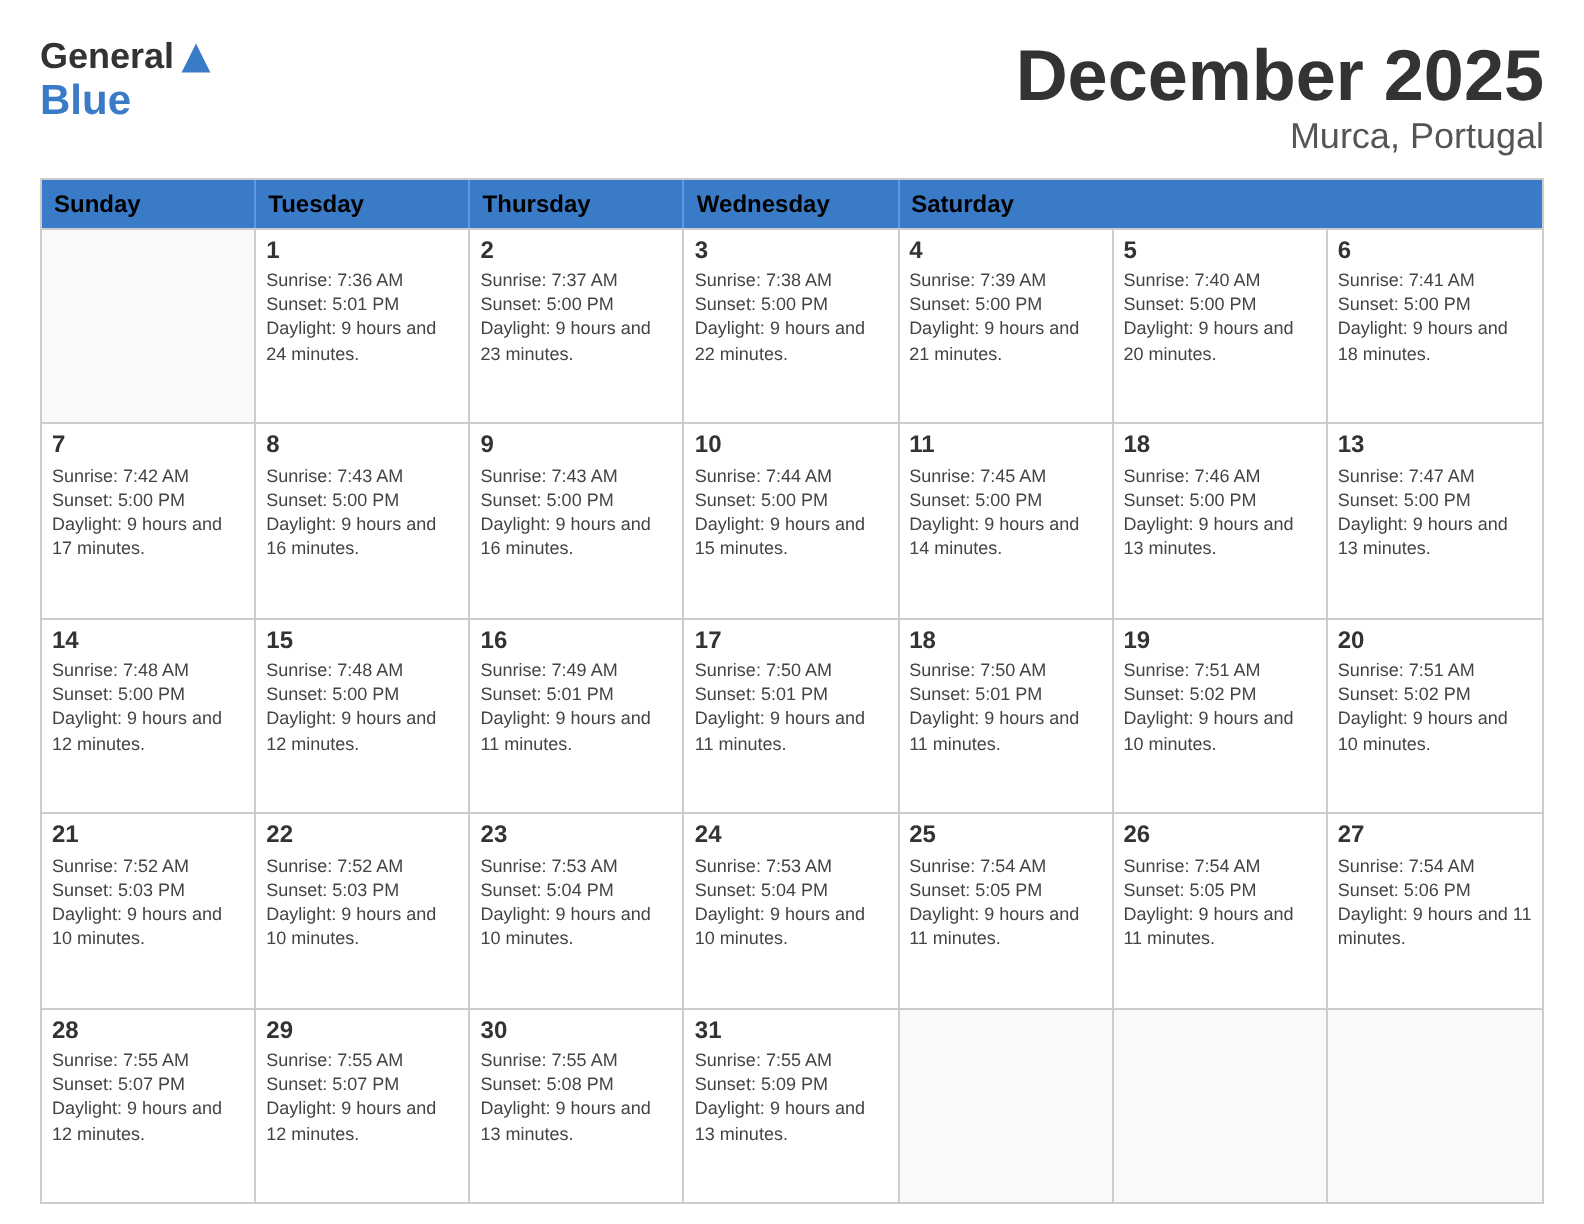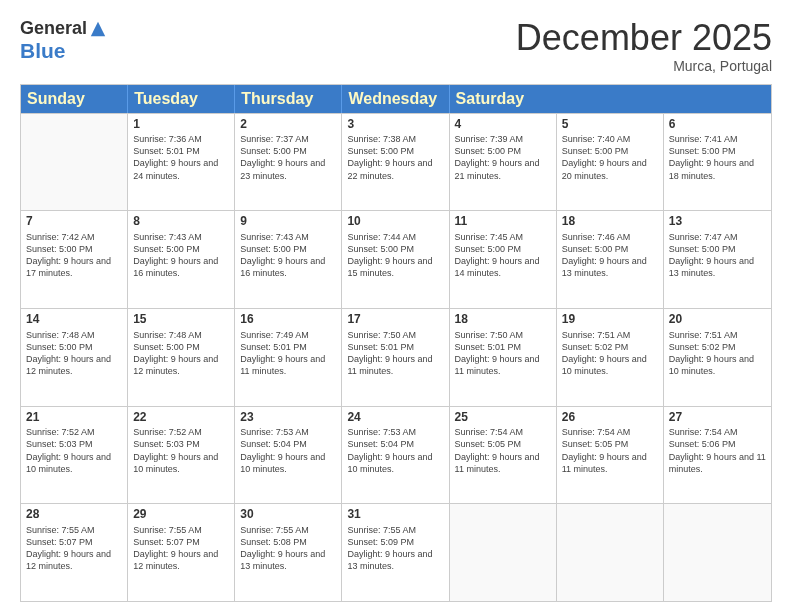--- a/index.html
+++ b/index.html
@@ -45,42 +45,42 @@
     .logo-icon {
       width: 18px;
       height: 18px;
       margin-left: 2px;
     }
     .title-area {
       text-align: right;
     }
     .month-title {
       font-size: 36px;
-      font-weight: normal;
+      font-weight: bold;
       color: #333;
       line-height: 1.1;
     }
     .location {
-      font-size: 14px;
+      font-size: 18px;
       color: #555;
     }
     .calendar {
       flex: 1;
       display: flex;
       flex-direction: column;
       border: 1px solid #ccc;
     }
     .cal-header {
       display: grid;
       grid-template-columns: repeat(7, 1fr);
       background: #3a7bc8;
     }
     .cal-header-cell {
-      color: #fef9c3;
-      font-size: 16px;
+      color: #000000;
+      font-size: 12px;
       font-weight: bold;
       padding: 5px 6px;
       border-right: 1px solid #5a9be8;
     }
     .cal-header-cell:last-child { border-right: none; }
     .cal-body {
       flex: 1;
       display: flex;
       flex-direction: column;
     }

